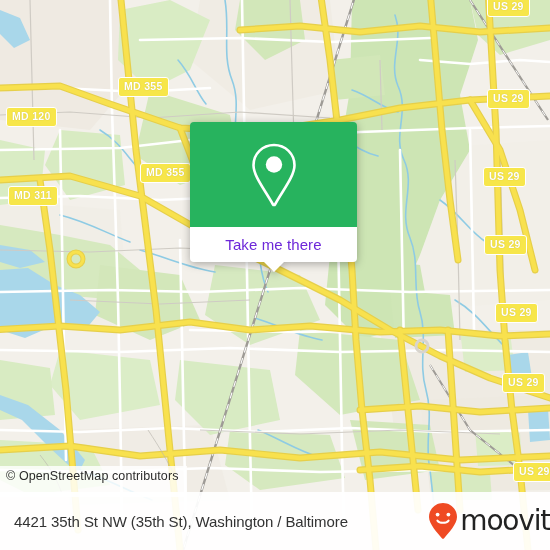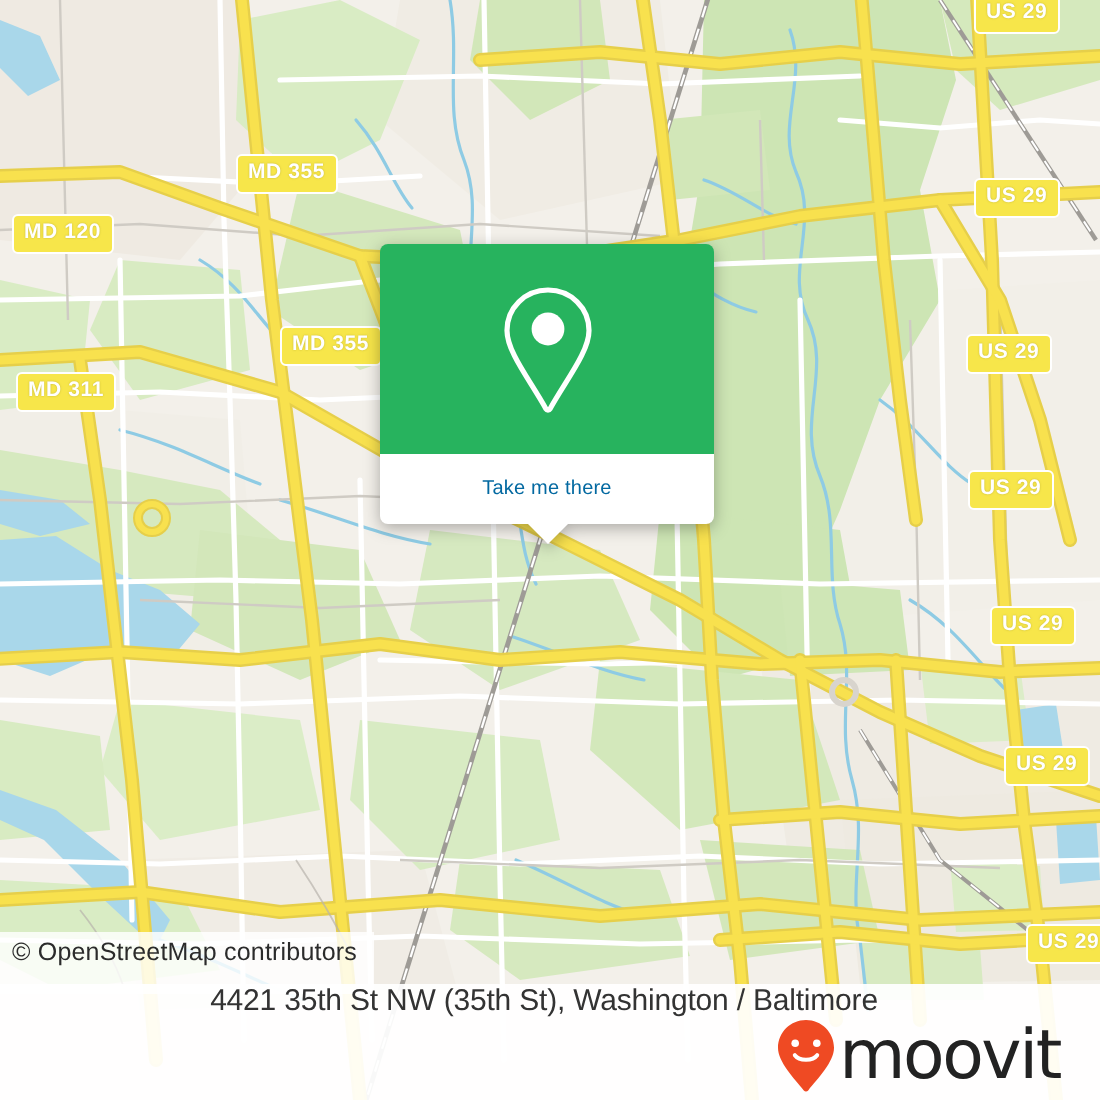--- a/index.html
+++ b/index.html
@@ -47,21 +47,21 @@
     display:flex;align-items:center;justify-content:center;
   }
   #popup-foot{
     position:relative;
     background:#ffffff;
     border-radius:0 0 4px 4px;
     height:35px;
     display:flex;align-items:center;justify-content:center;
   }
   #popup-label{
-    font-size:10px;color:#0369a1;letter-spacing:.1px;
+    font-size:15px;color:#6d28d9;letter-spacing:.1px;
   }
   #popup-tail{
     position:absolute;left:50%;bottom:-10px;
     transform:translateX(-50%);
     width:0;height:0;
     border-left:11px solid transparent;
     border-right:11px solid transparent;
     border-top:11px solid #ffffff;
   }
 
@@ -73,29 +73,28 @@
     font-size:12.5px;color:#2b2b2b;
     letter-spacing:.1px;
   }
 
   
   #footer{
     position:absolute;left:0;bottom:0;width:550px;height:58px;
     background:rgba(255,255,255,.93);
     display:flex;align-items:center;
     box-sizing:border-box;
-    padding:0 20px 0 14px;
-    flex-direction:column;
+    padding:0 0 0 14px;
   }
   #footer-title{
     font-size:15px;color:#333333;letter-spacing:-.1px;white-space:nowrap;
   }
   #brand{margin-left:auto;display:flex;align-items:center;gap:2px;}
   #brand-word{
-    font-size:34px;color:#222222;letter-spacing:-1.2px;line-height:1;
+    font-size:28px;color:#222222;letter-spacing:-1.2px;line-height:1;
     font-family:"DejaVu Sans","Liberation Sans",sans-serif;
   }
 </style>
 </head>
 <body>
 
 <div id="app">
 
   <div id="map">
     <svg viewBox="0 0 550 550" xmlns="http://www.w3.org/2000/svg">

